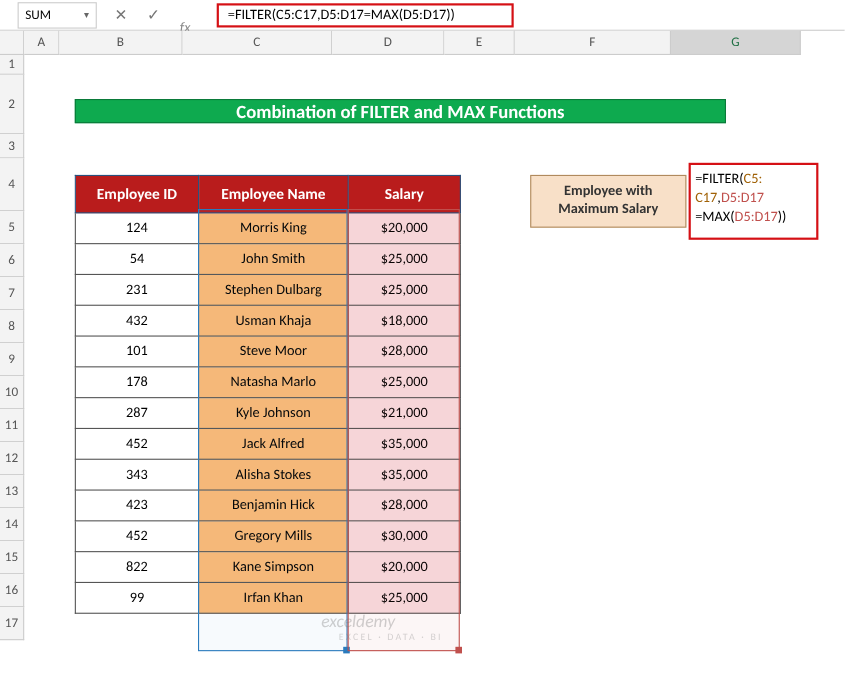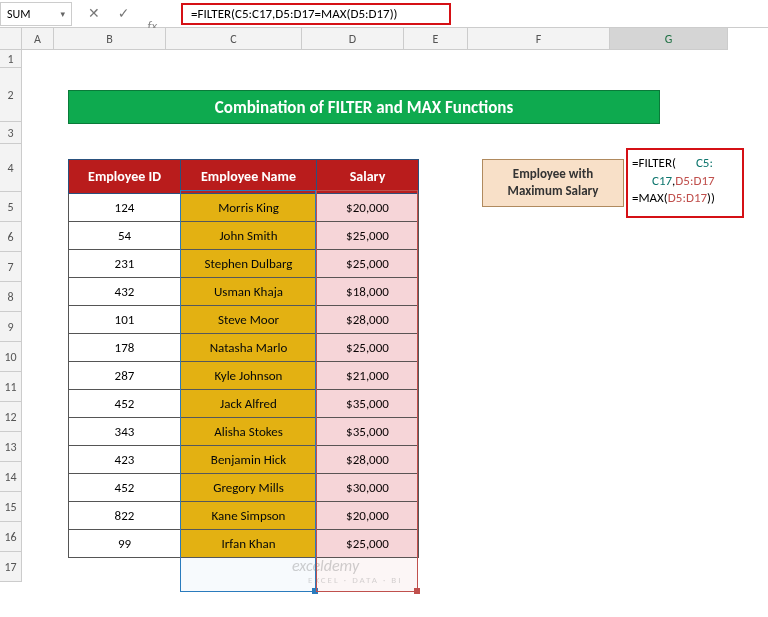--- a/index.html
+++ b/index.html
@@ -20,21 +20,21 @@
   background: #fff;
 }
 .namebox {
   width: 72px;
   height: 24px;
   border: 1px solid #ccc;
   display: flex;
   align-items: center;
   padding: 0 6px;
   font-size: 12px;
-  margin-left: 0;
+  margin-left: 16px;
 }
 .nb-arrow {
   margin-left: auto;
   font-size: 9px;
   color: #666;
 }
 .fx-icons {
   display: flex;
   align-items: center;
   gap: 18px;
@@ -87,27 +87,27 @@
 }
 .sheet-area {
   position: relative;
   width: 746px;
 }
 .title-banner {
   position: absolute;
   left: 46px;
   top: 40px;
   width: 592px;
-  height: 34px;
+  height: 22px;
   background: #0eaa4f;
   color: #fff;
   font-weight: bold;
   font-size: 17px;
   display: flex;
-  align-items: center;
+  align-items: flex-start;
   justify-content: center;
   border: 1px solid #0a7a39;
 }
 .data-table {
   position: absolute;
   left: 46px;
   top: 109px;
   border-collapse: collapse;
 }
 .data-table th {
@@ -119,21 +119,21 @@
   border: 1px solid #2a517d;
   text-align: center;
 }
 .data-table td {
   border: 1px solid #555;
   text-align: center;
   padding: 6px 4px;
   font-size: 13px;
 }
 .col-id { width: 112px; background: #fff; }
-.col-name { width: 136px; background: #eab308; }
+.col-name { width: 136px; background: #fdba74; }
 .col-sal { width: 102px; background: #f9dde0; }
 .selbox-c {
   position: absolute;
   left: 158px;
   top: 140px;
   width: 136px;
   height: 402px;
   border: 1.5px solid #2a7bbd;
   pointer-events: none;
   background: rgba(100,160,220,0.05);
@@ -176,21 +176,21 @@
   width: 118px;
   height: 70px;
   border: 2px solid #d51015;
   background: #fff;
   padding: 4px 4px;
   font-size: 13px;
   line-height: 1.35;
   font-family: Calibri, Arial, sans-serif;
 }
 .ac-black { color: #000; }
-.ac-blue { color: #0f766e; margin-left: 20px; }
+.ac-blue { color: #a16207; }
 .ac-red { color: #c0504d; }
 .watermark {
   position: absolute;
   left: 270px;
   top: 506px;
   font-size: 16px;
   color: rgba(120,120,120,0.35);
   font-style: italic;
   pointer-events: none;
 }

